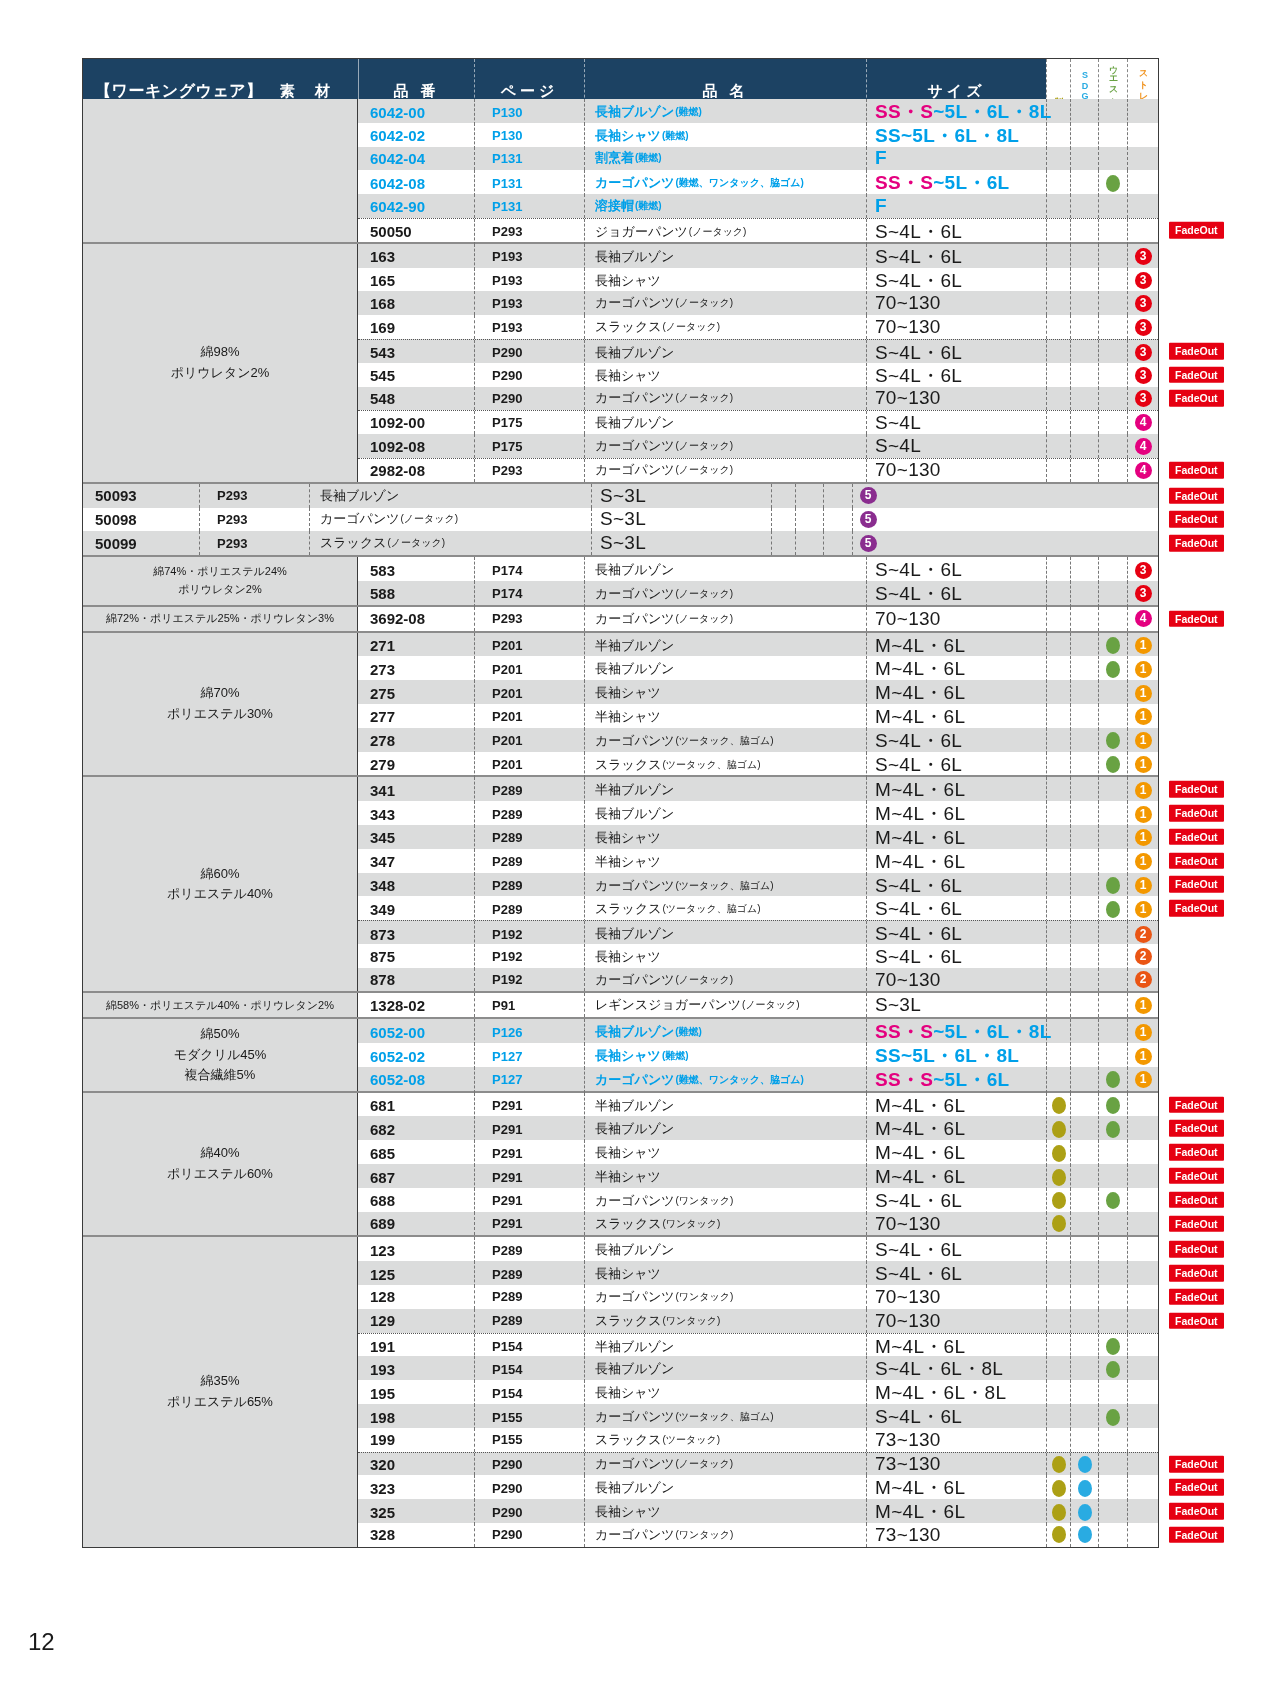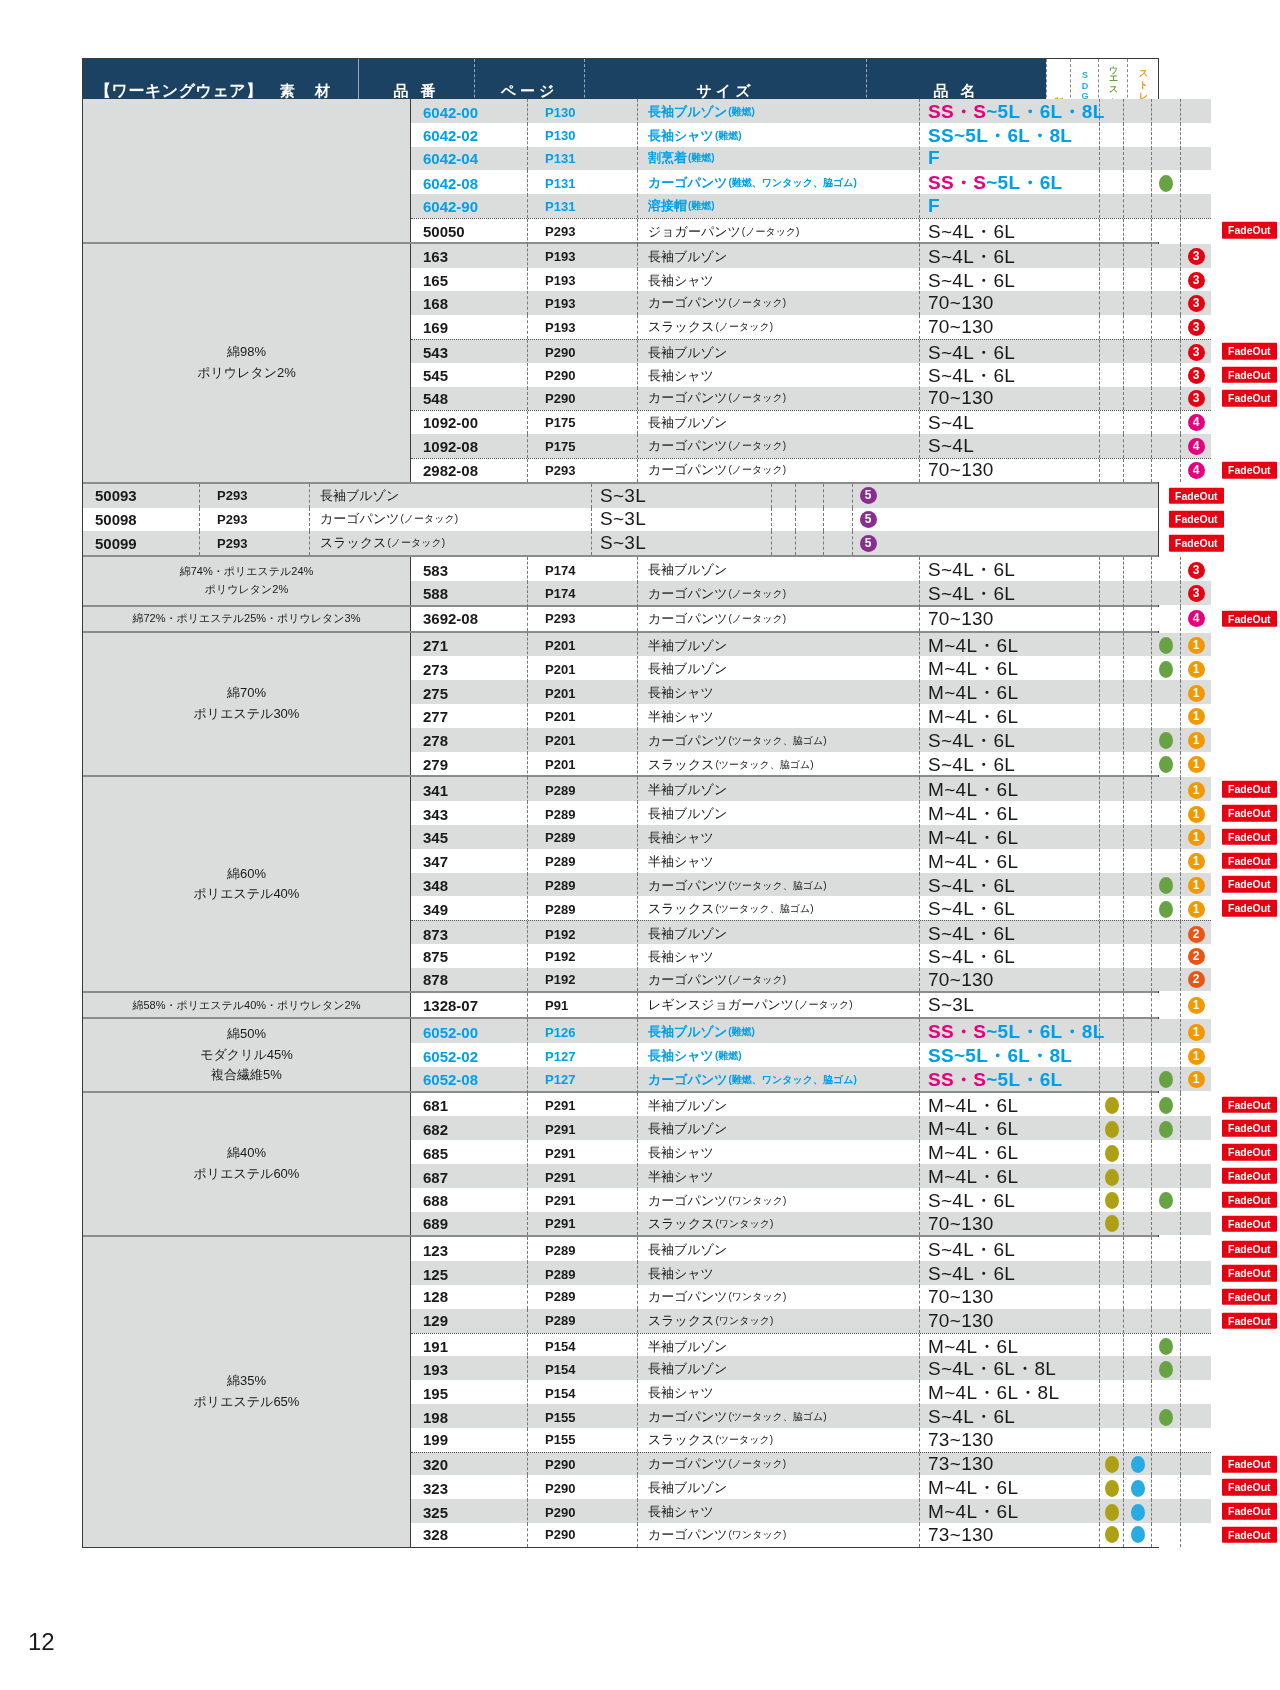--- a/index.html
+++ b/index.html
@@ -18,21 +18,21 @@
   .th.first .mat-h { letter-spacing:8px; margin-right:6px; }
   .th.navy.solid-l { border-left:1px solid rgba(255,255,255,.55); }
   .th.navy.dash-l { border-left:1px dashed rgba(255,255,255,.55); }
   .th.icon { background:#ffffff; border-left:1px dashed #888; }
   .vlab { writing-mode:vertical-rl; text-orientation:upright; font-size:9px; font-weight:bold;
           letter-spacing:0.5px; line-height:1; }
 
   
   .group { display:flex; border-top:2px solid #8c8c8c; }
   .group:first-child { border-top:none; }
-  .mat-cell { width:328px; flex:none; background:#dbdcdc; border-right:1px solid #3a3a3a;
+  .mat-cell { width:275px; flex:none; background:#dbdcdc; border-right:1px solid #3a3a3a;
               display:flex; flex-direction:column; justify-content:center; align-items:center;
               text-align:left; font-size:13px; color:#1a1a1a; line-height:1.6; }
   .mat-cell.small { font-size:11px; }
   .rows { flex:1; }
   .row { position:relative; display:grid; grid-template-columns:116px 110px 282px 180px 24px 28px 29px 31px;
          height:23.8px; background:#ffffff; }
   .row.odd { background:#dbdcdc; }
   .row.sep { border-top:1px dotted #555; }
   .cell { display:flex; align-items:center; overflow:visible; white-space:nowrap; color:#1a1a1a; }
   .cell.no   { padding-left:12px; font-weight:bold; font-size:15px; }
@@ -59,22 +59,22 @@
 <div class="sheet">
 
   <div class="catalog-table">
     <div class="thead">
       <div class="th navy first">
         <span class="ttl">【ワーキングウェア】</span>
         <span class="mat-h">素 材</span>
       </div>
       <div class="th navy solid-l">品 番</div>
       <div class="th navy dash-l">ページ</div>
+      <div class="th navy dash-l">品 名</div>
       <div class="th navy dash-l">サイズ</div>
-      <div class="th navy dash-l">品 名</div>
       <div class="th icon">
           <span class="vlab" style="color: rgb(172, 160, 21);">制電性</span>
         </div>
       <div class="th icon">
           <span class="vlab" style="color: rgb(41, 171, 226);">SDGs</span>
         </div>
       <div class="th icon">
           <span class="vlab" style="color: rgb(105, 162, 67);">ウエストゴム</span>
         </div>
       <div class="th icon">
@@ -760,21 +760,21 @@
               </div>
             </div>
           </div>
         </div>
         <div class="group">
           <div class="mat-cell small">
             <div class="mat-line">綿58%・ポリエステル40%・ポリウレタン2%</div>
           </div>
           <div class="rows">
             <div class="row">
-              <div class="cell no">1328-07</div>
+              <div class="cell no">1328-02</div>
               <div class="cell pg">P91</div>
               <div class="cell name">
                 <div class="nm-main">レギンスジョガーパンツ</div>
                 <div class="nm-note">(ノータック)</div>
               </div>
               <div class="cell size">
                 <div class="sz">S~3L</div>
               </div>
               <div class="cell ic"></div>
               <div class="cell ic"></div>

